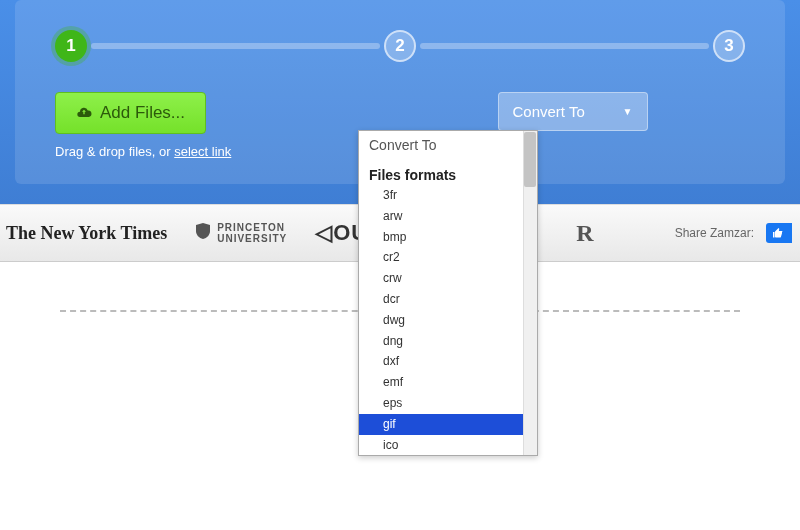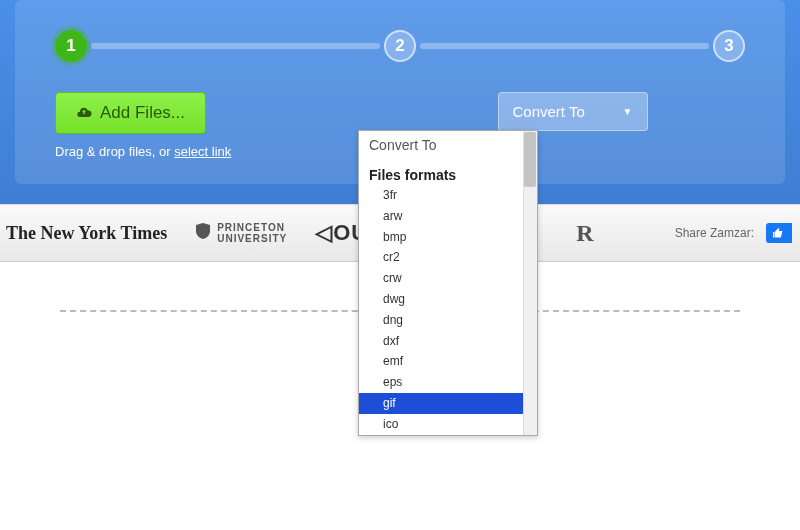--- a/index.html
+++ b/index.html
@@ -149,20 +149,21 @@
     <div class="dl-thumb"></div>
   </div>
   <div class="dl-header">Convert To</div>
   <div class="dl-group">Files formats</div>
   <div id="dl-items">
       <div class="dl-item">3fr</div>
       <div class="dl-item">arw</div>
       <div class="dl-item">bmp</div>
       <div class="dl-item">cr2</div>
       <div class="dl-item">crw</div>
+      <div class="dl-item">dcr</div>
       <div class="dl-item">dwg</div>
       <div class="dl-item">dng</div>
       <div class="dl-item">dxf</div>
       <div class="dl-item">emf</div>
       <div class="dl-item">eps</div>
       <div class="dl-item highlight">gif</div>
       <div class="dl-item">ico</div>
     </div>
 </div>
 

